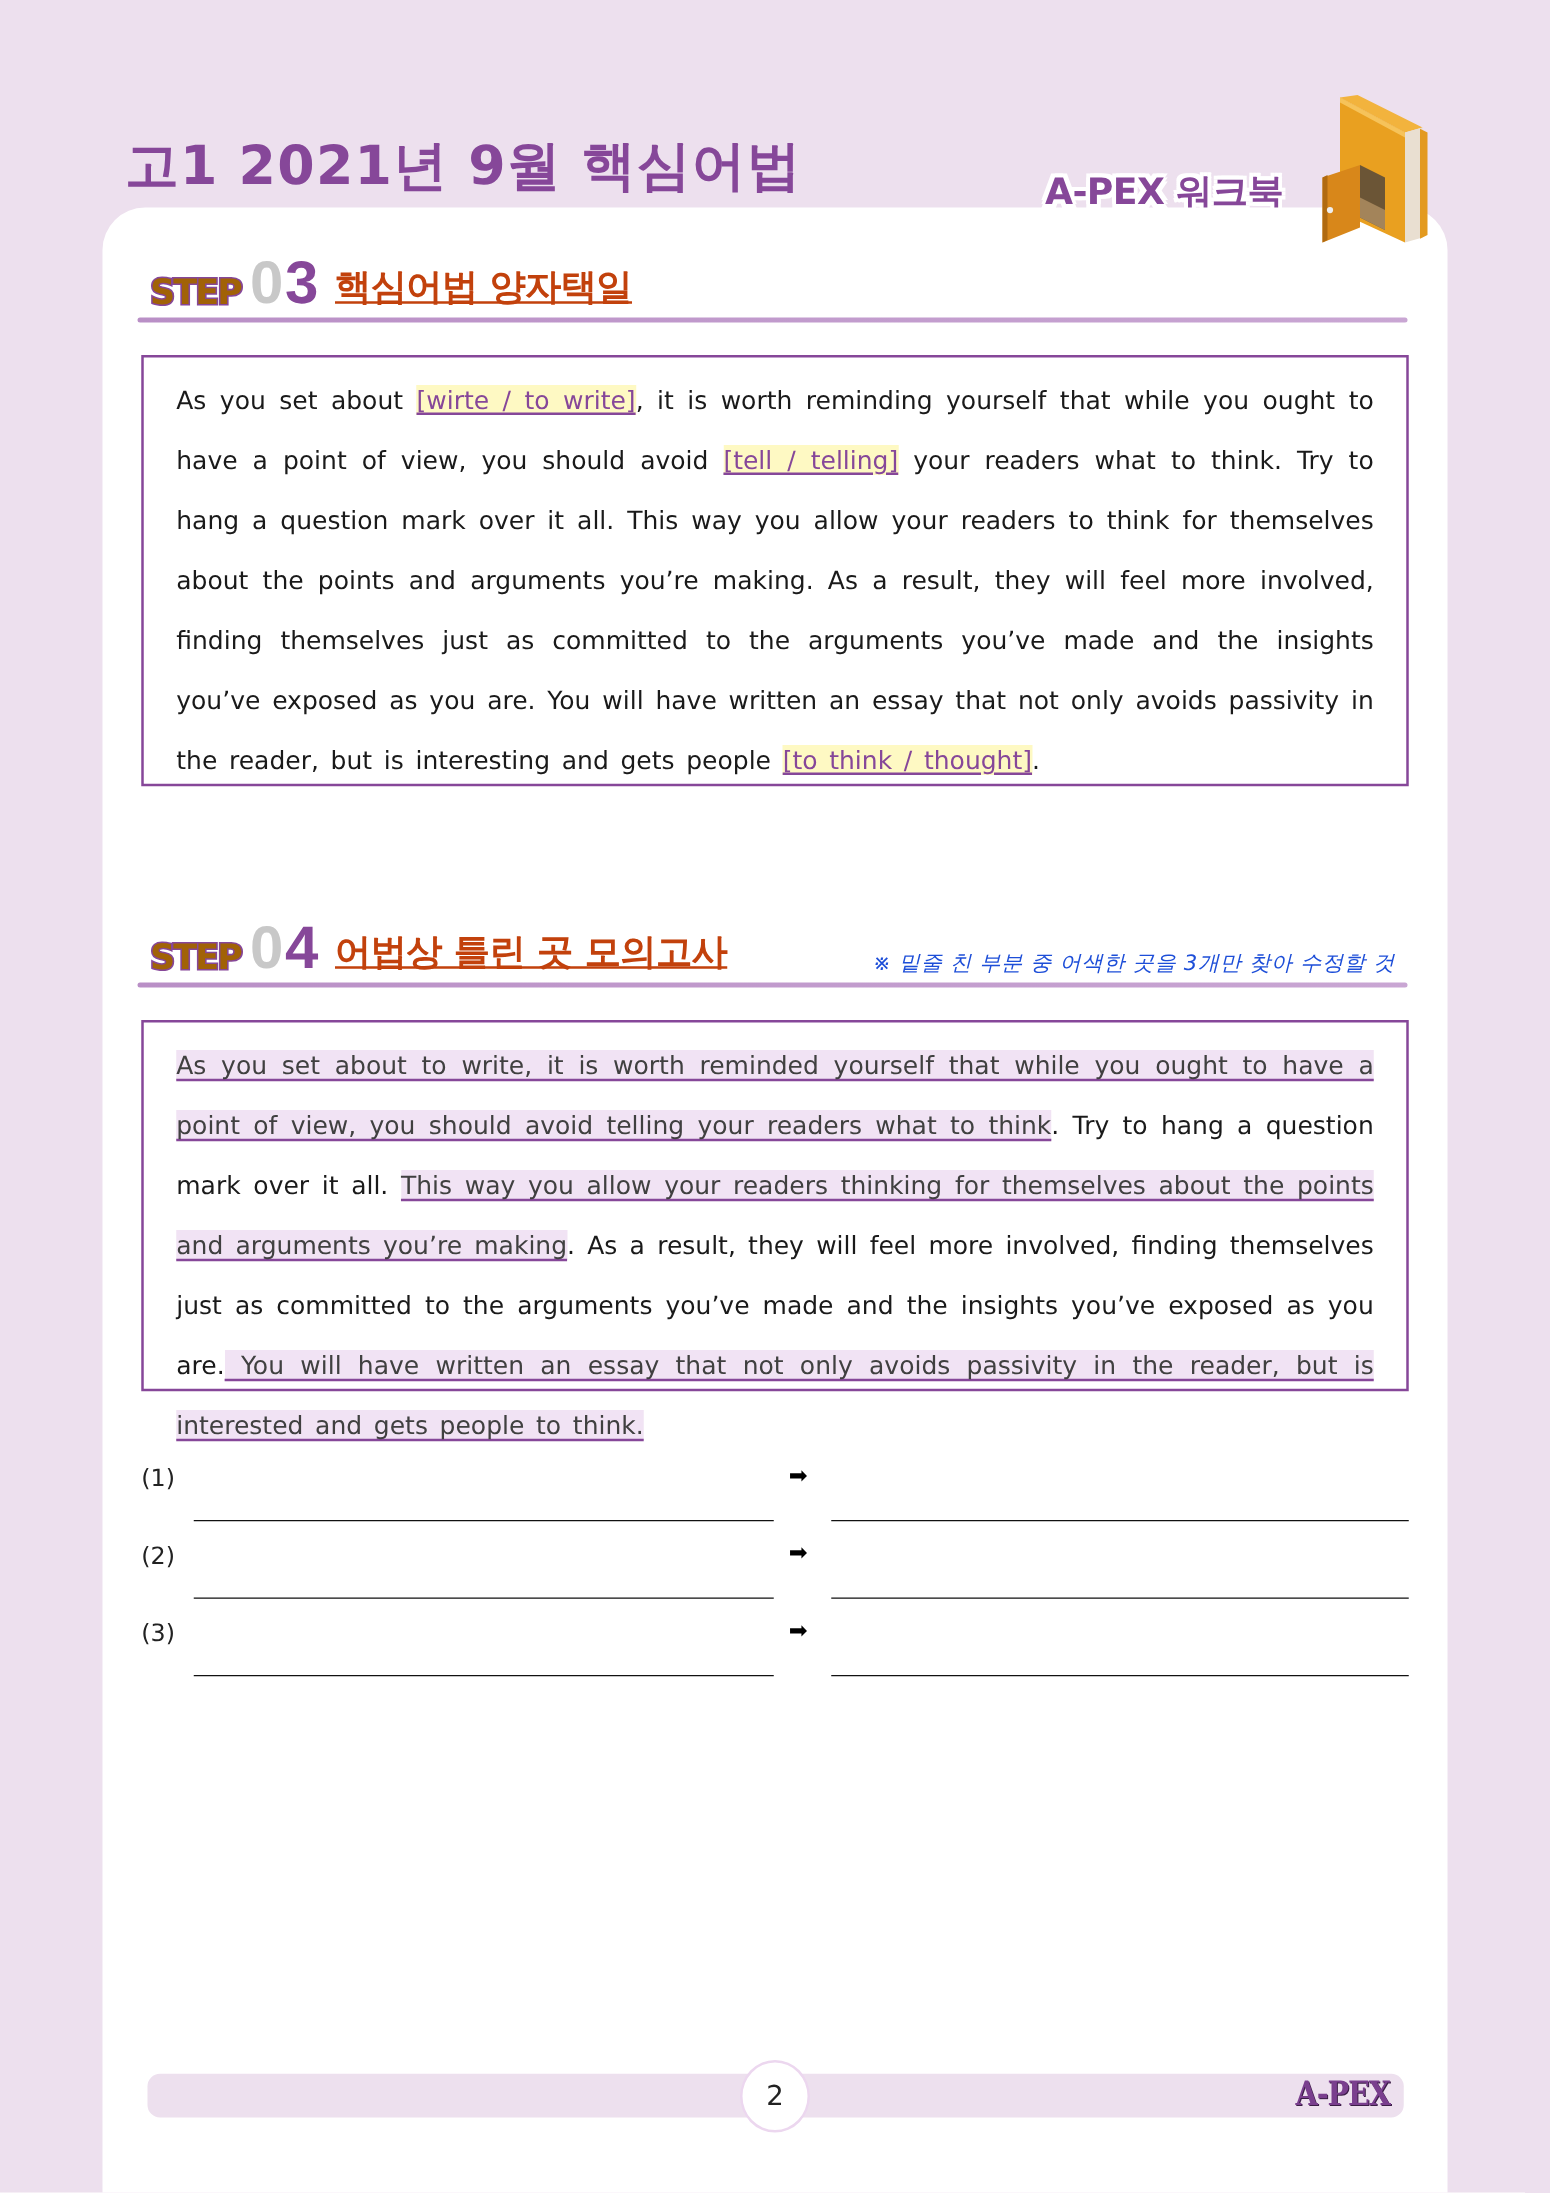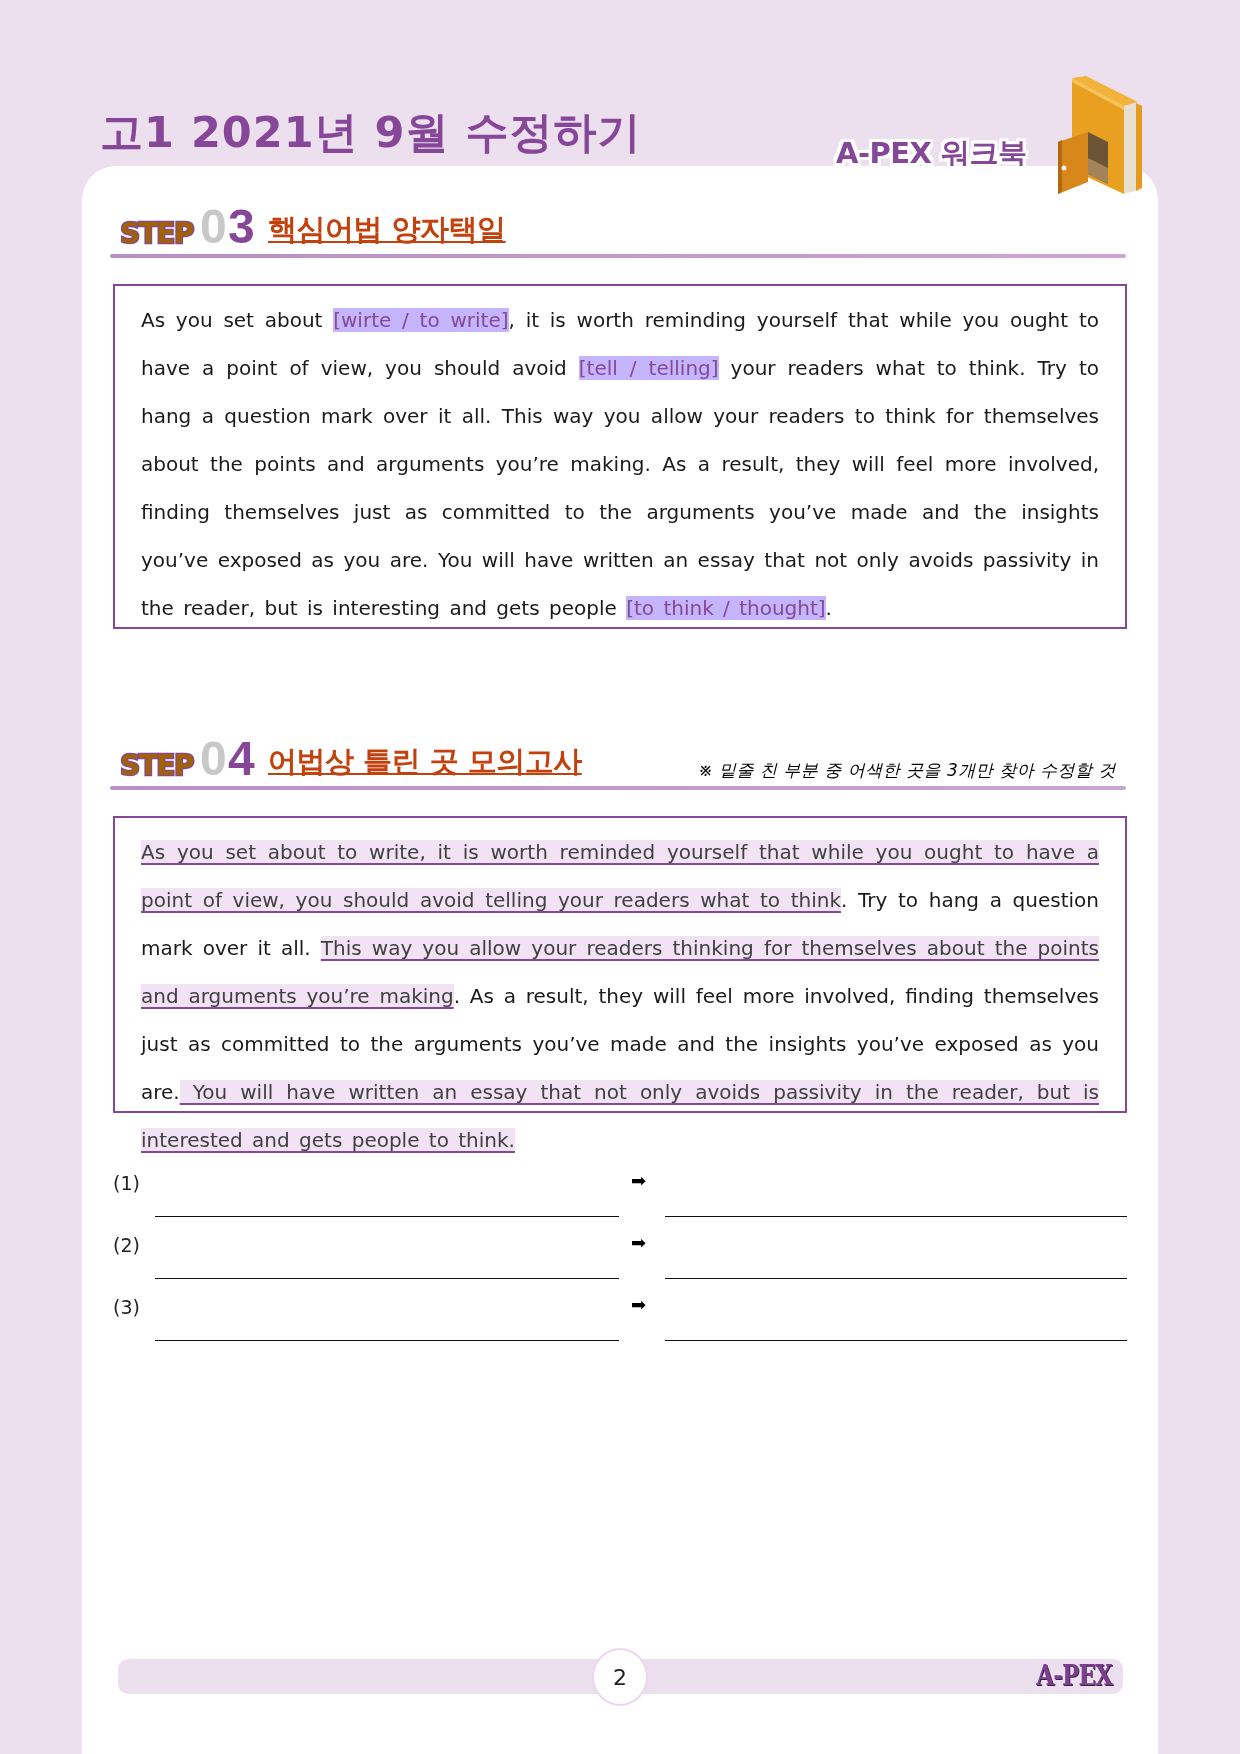--- a/index.html
+++ b/index.html
@@ -59,34 +59,34 @@
     color: #864799;
   }
   .step-title {
     position: absolute; left: 158px; bottom: 8px;
     font-family: "DejaVu Sans", sans-serif; font-weight: bold; font-size: 29px;
     color: #c2410c; letter-spacing: -0.5px; text-decoration: underline;
   }
   .step-note {
     position: absolute; right: 10px; bottom: 8px;
     font-family: "DejaVu Sans", sans-serif; font-style: italic; font-size: 17px;
-    color: #000000; letter-spacing: 0.5px;
+    color: #1d4ed8; letter-spacing: 0.5px;
   }
   .passage-box {
     position: absolute; left: 113px; width: 1014px;
     border: 2px solid #864799; z-index: 2; background: #fff;
     padding: 10px 26px 8px 26px;
   }
   .passage-box p {
     font-family: "DejaVu Sans", sans-serif; font-size: 20px;
     line-height: 48px; text-align: justify; word-spacing: 3px;
   }
   .opt {
-    color: #864799; background: #c4b5fd;
-    text-decoration-color: #864799; text-underline-offset: 3px;
+    color: #864799; background: #fef9c3;
+    text-decoration: underline; text-decoration-color: #864799; text-underline-offset: 3px;
   }
   .ul {
     color: #404040; background: #f1e3f4;
     text-decoration: underline; text-decoration-color: #864799; text-underline-offset: 4px;
   }
   .answers { position: absolute; left: 113px; top: 1160px; width: 1014px; z-index: 2; }
   .answer-row { position: relative; height: 62px; }
   .answer-num {
     position: absolute; left: 0; top: 12px;
     font-family: "DejaVu Sans", sans-serif; font-size: 19px; color: #222;
@@ -107,21 +107,21 @@
   .footer-brand {
     position: absolute; right: 128px; top: 1660px; z-index: 3;
     font-family: "DejaVu Serif", serif; font-weight: bold; font-size: 27px;
     color: #7a3f8e; letter-spacing: -1px; transform: scaleX(0.85); transform-origin: right;
     text-shadow: 1px 1px 0 #3b1d46;
   }
 </style>
 </head>
 <body>
 
-<div class="page-title">고1 2021년 9월 수정하기</div>
+<div class="page-title">고1 2021년 9월 핵심어법</div>
 <div class="brand-badge">A-PEX 워크북</div>
 
 <svg class="book-icon" viewBox="0 0 92 124">
   <polygon points="20,2 34,0 86,26 72,30" fill="#f2b33d"></polygon>
   <polygon points="72,30 86,26 86,114 72,118" fill="#e9dfd1"></polygon>
   <polygon points="84,27 90,30 90,112 84,115" fill="#e39a1f"></polygon>
   <polygon points="20,2 72,30 72,118 20,94" fill="#e9a020"></polygon>
   <polygon points="20,2 72,30 72,34 20,6" fill="#f6c35a"></polygon>
   <polygon points="36,56 56,66 56,108 36,98" fill="#6b5536"></polygon>
   <polygon points="36,82 56,92 56,108 36,98" fill="#a3845a"></polygon>

